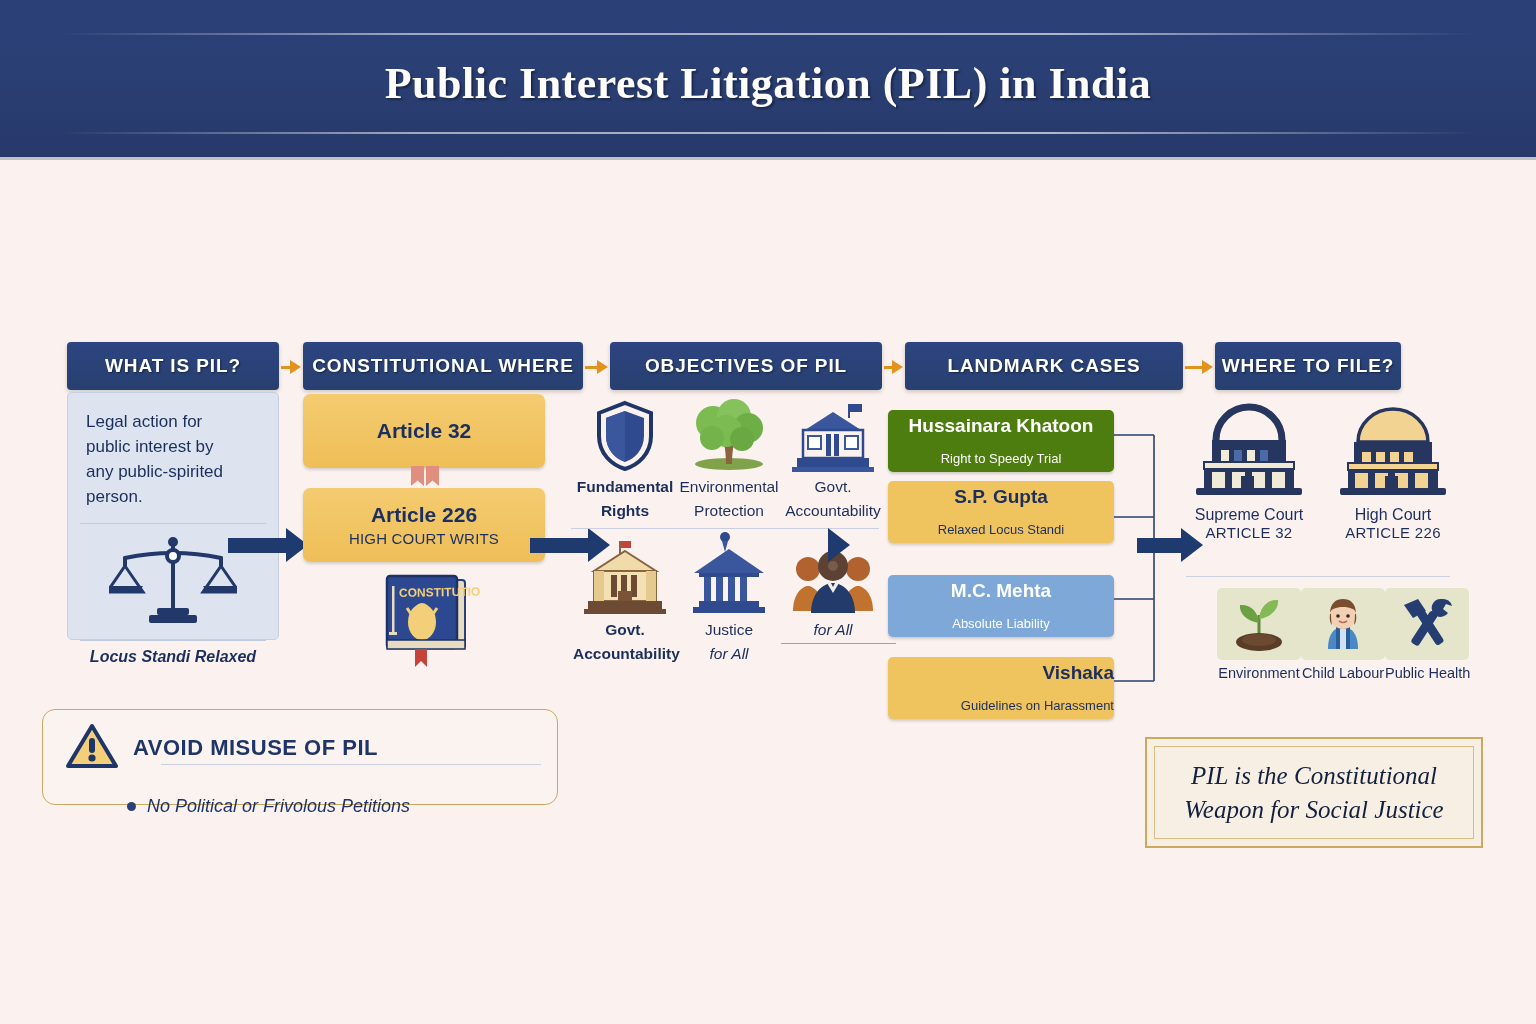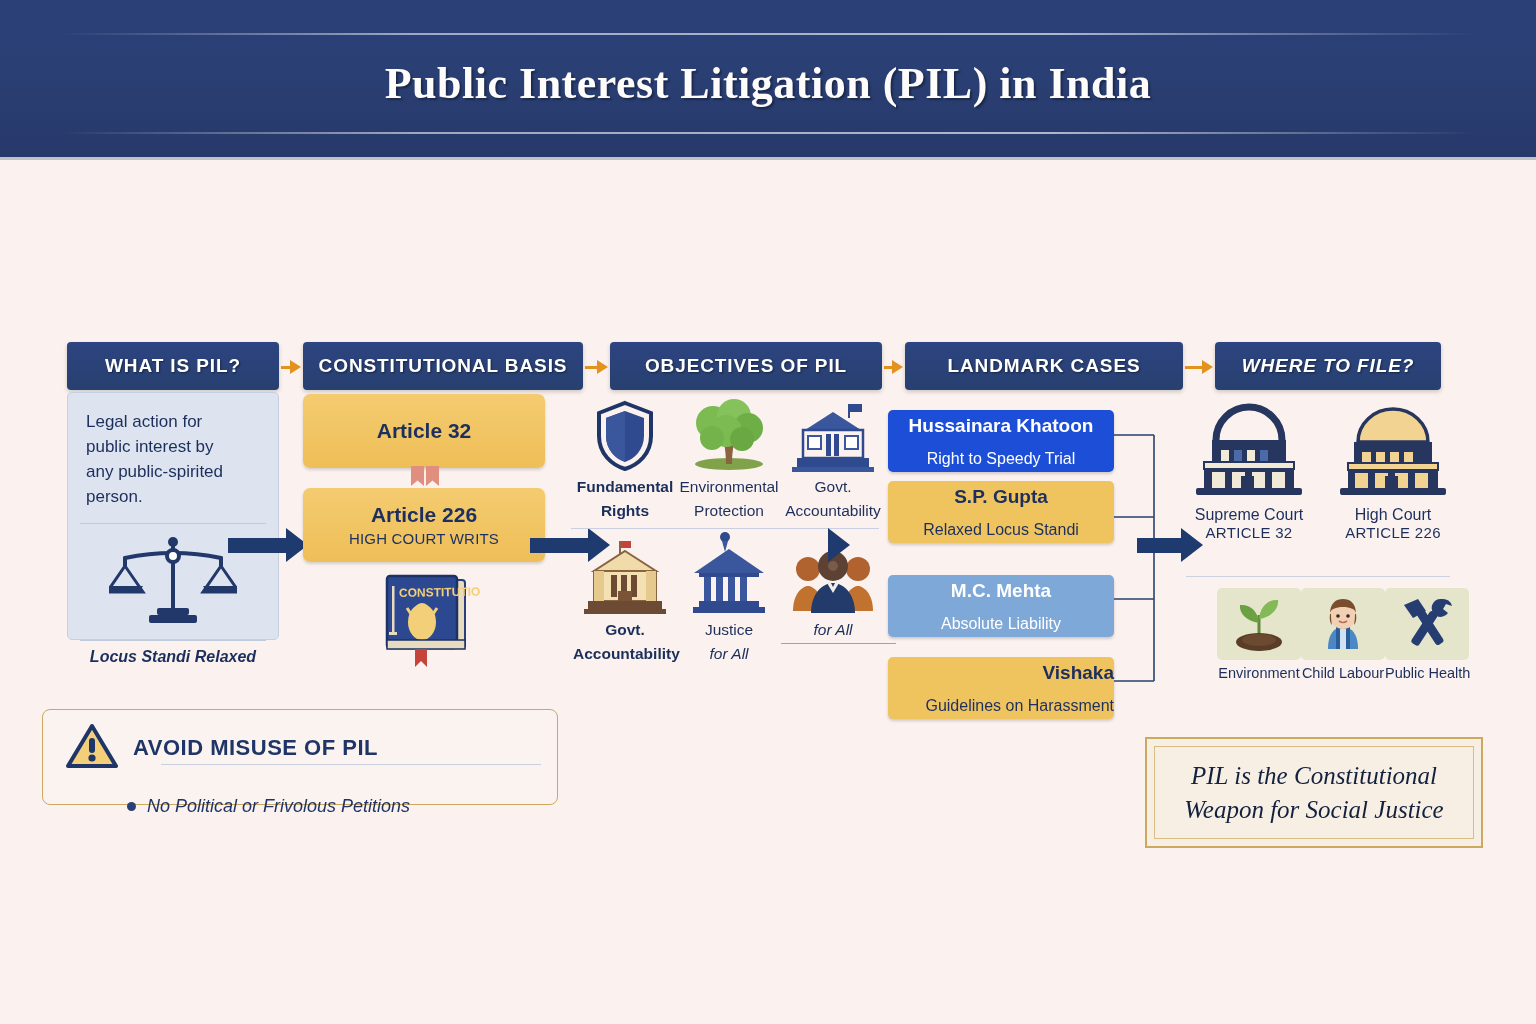--- a/index.html
+++ b/index.html
@@ -123,42 +123,42 @@
   .obj-underline { height:1px; background:#9aa3b8; width:115px; margin: 4px 0 0 auto; }
 
   
   .case-card {
     position:absolute; left:888px; width:226px; height:62px;
     border-radius:5px; text-align:center;
     display:flex; flex-direction:column; justify-content:center;
     box-shadow: 0 2px 3px rgba(0,0,0,.17);
   }
   .case-card .t1 { font-size:19px; font-weight:700; line-height:22px; }
-  .case-card .t2 { font-size:16px; line-height:19px; margin-top:12px; }
+  .case-card .t2 { font-size:13px; line-height:19px; margin-top:12px; }
 
   .bracket { position:absolute; left:1114px; top:432px; width:46px; height:252px; }
 
   
   .court-row { position:absolute; left:1186px; top:400px; width:270px; display:flex; justify-content:space-between; }
   .court { width:126px; text-align:center; }
   .court .nm { font-size:16px; color:#1c2f5c; margin-top:6px; }
   .court .art { font-size:15px; color:#1c2f5c; letter-spacing:.3px; }
   .wtf-sep { position:absolute; left:1186px; top:576px; width:264px; height:1px; background:#ccd2df; }
   .tiles { position:absolute; left:1186px; top:588px; width:266px; display:flex; justify-content:space-between;padding-left:31px; }
   .tile { width:84px; }
   .tile .sq {
     width:84px; height:72px; background:#e5e5cc; border-radius:5px;
     display:flex; align-items:center; justify-content:center;
   }
   .tile .cap { text-align:center; font-size:14.5px; color:#1c2f5c; margin-top:5px; white-space:nowrap; }
 
   
   #warn-box {
     position:absolute; left:42px; top:709px; width:516px; height:96px;
-    background:#fbf3ef; border:1.5px solid #cda960; border-radius:8px;text-align:right;
+    background:#fbf3ef; border:1.5px solid #cda960; border-radius:13px;text-align:right;
   }
   #warn-head { display:flex; align-items:center; padding: 12px 0 0 22px; }
   #warn-title {
     font-size:22px; font-weight:700; color:#1f3568; letter-spacing:.5px; margin-left:14px;
   }
   #warn-rule { position:absolute; left:118px; top:54px; width:380px; height:1px; background:#c9cfde; }
   #warn-bullet { display:flex; align-items:center; padding: 22px 0 0 84px; }
   #warn-bullet .dot { width:9px; height:9px; border-radius:50%; background:#2b4077; margin-right:11px; }
   #warn-bullet .txt { font-size:18px; font-style:italic; color:#1f3568; }
 
@@ -182,24 +182,24 @@
 <body>
 
 <div id="header-band">
   <div class="rule top"></div>
   <div class="rule bot"></div>
 </div>
 <div id="header-title">Public Interest Litigation (PIL) in India</div>
 <div id="header-underline"></div>
 
 <div class="col-banner" style="left:67px;  top:342px; width:212px;">WHAT IS PIL?</div>
-<div class="col-banner" style="left:303px; top:342px; width:280px;">CONSTITUTIONAL BASIS</div>
+<div class="col-banner" style="left:303px; top:342px; width:280px;">CONSTITUTIONAL WHERE</div>
 <div class="col-banner" style="left:610px; top:342px; width:272px;">OBJECTIVES OF PIL</div>
 <div class="col-banner" style="left:905px; top:342px; width:278px;">LANDMARK CASES</div>
-<div class="col-banner" style="left:1215px;top:342px; width:226px;font-style:italic;">WHERE TO FILE?</div>
+<div class="col-banner" style="left:1215px;top:342px; width:186px;">WHERE TO FILE?</div>
 
 <div class="flow-arrow" style="left:281px; width:20px;">
     <div class="shaft"></div>
     <div class="head"></div>
   </div>
 <div class="flow-arrow" style="left:585px; width:23px;">
     <div class="shaft"></div>
     <div class="head"></div>
   </div>
 <div class="flow-arrow" style="left:884px; width:19px;">
@@ -397,21 +397,21 @@
       <div class="obj-underline"></div>
     </div>
   </div>
 </div>
 
 <div class="navy-arrow" style="left:828px; top:528px;">
   <div class="shaft" style="width:0px;"></div>
     <div class="head" style="border-left-color:#1e3a6e;"></div>
 </div>
 
-<div class="case-card" style="top: 410px; background: #1d4ed8; color: rgb(255, 255, 255);">
+<div class="case-card" style="top: 410px; background: #4d7c0f; color: rgb(255, 255, 255);">
   <div class="t1">Hussainara Khatoon</div>
   <div class="t2">Right to Speedy Trial</div>
 </div>
 <div class="case-card" style="top: 481px; background: rgb(239, 196, 95); color: rgb(29, 47, 94);">
   <div class="t1">S.P. Gupta</div>
   <div class="t2">Relaxed Locus Standi</div>
 </div>
 <div class="case-card" style="top: 575px; background: rgb(126, 168, 216); color: rgb(255, 255, 255);">
   <div class="t1">M.C. Mehta</div>
   <div class="t2">Absolute Liability</div>

